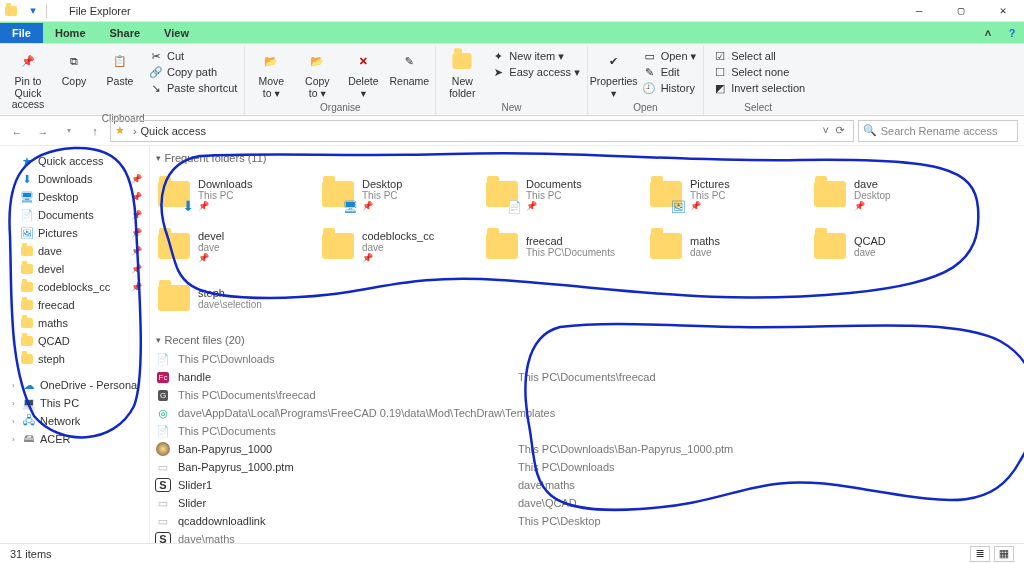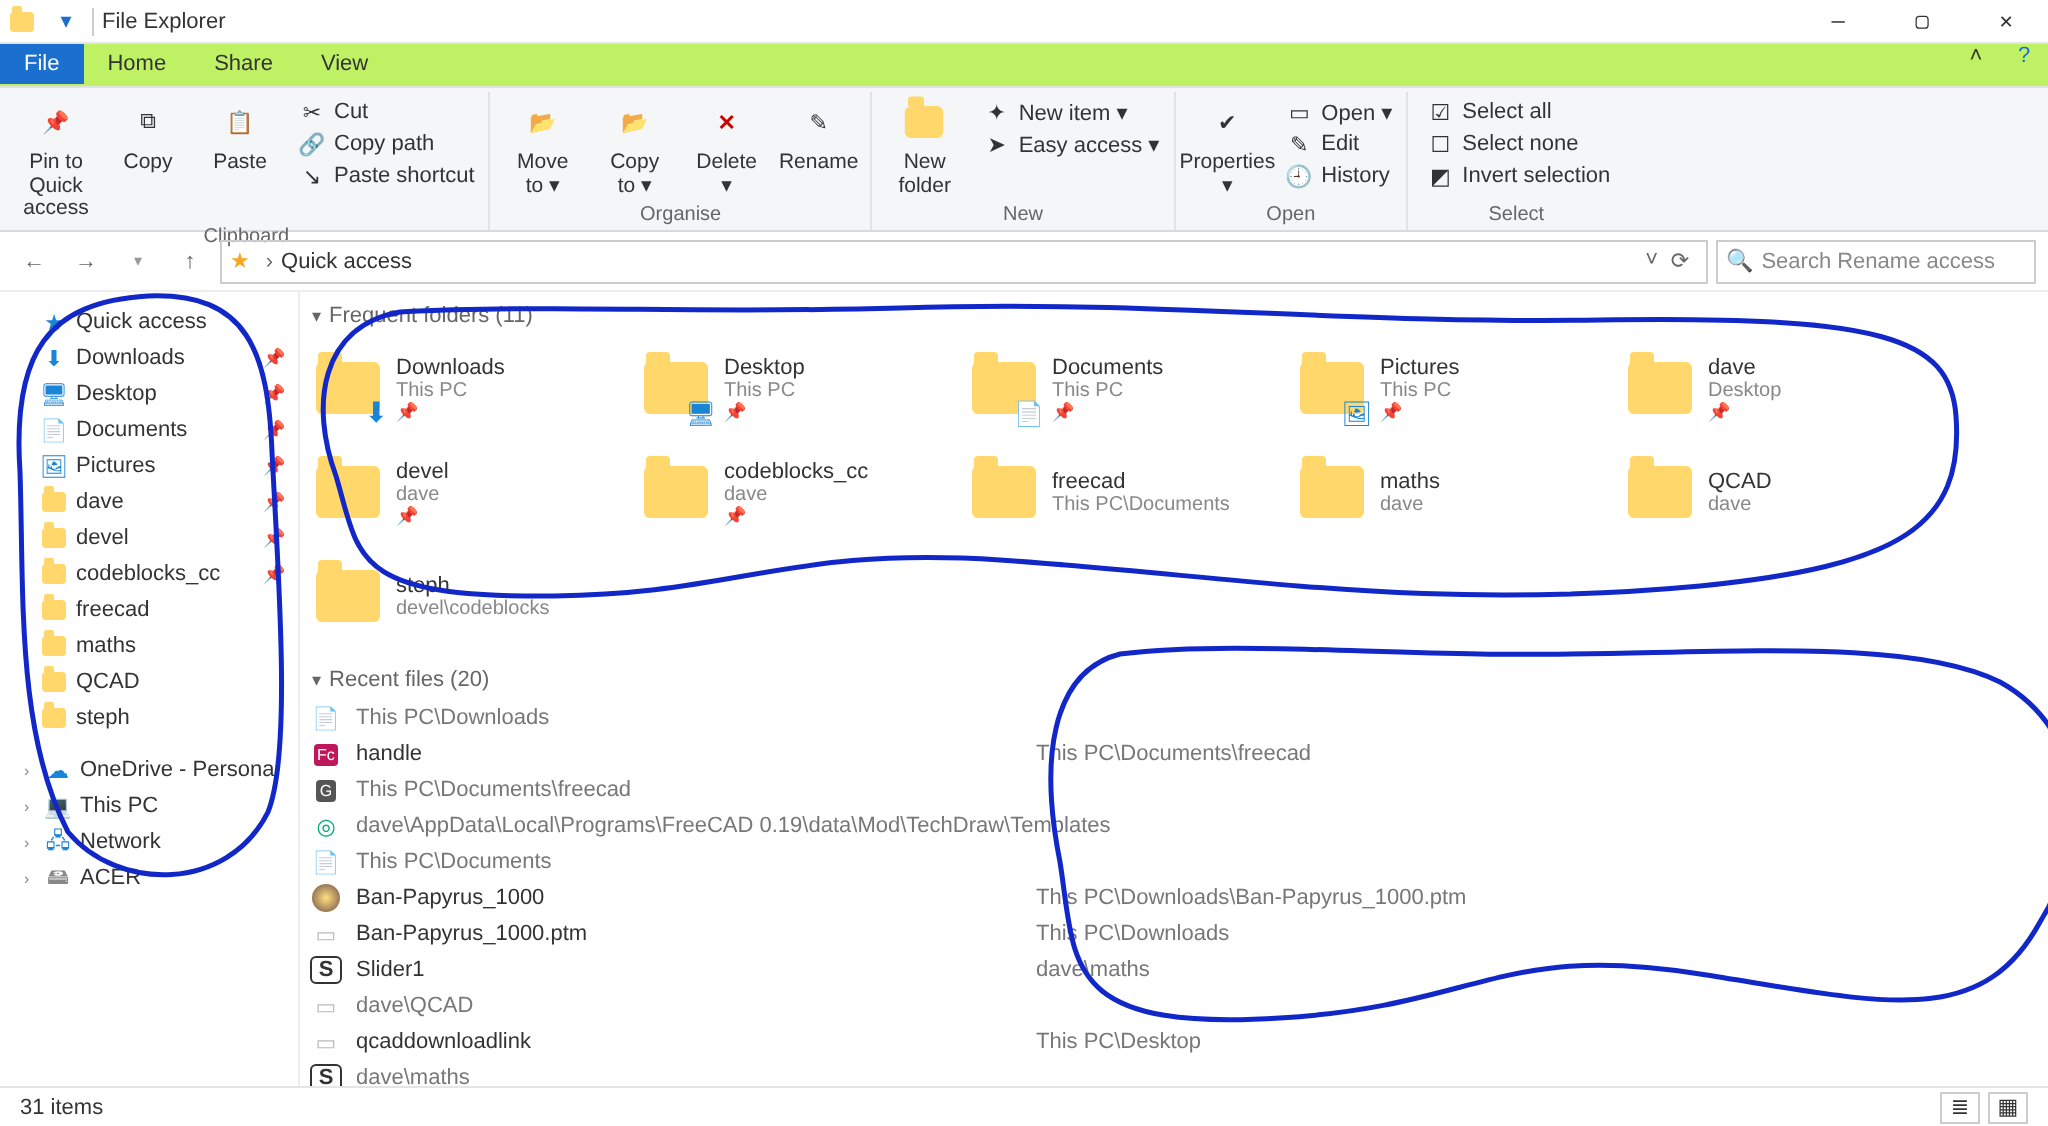--- a/index.html
+++ b/index.html
@@ -1,25 +1,25 @@
 <!DOCTYPE html>
 <html><head>
 <meta charset="utf-8">
 <style>
   * { box-sizing: border-box; margin: 0; padding: 0; font-family: "Segoe UI", Tahoma, sans-serif; font-size: 11px; }
   body { width: 1024px; height: 563px; overflow: hidden; background: #fff; color: #333; position: relative; }
   
   .titlebar { display: flex; align-items: center; height: 22px; background: #fff; border-bottom: 1px solid #e5e5e5; }
   .titlebar .qicon { width: 16px; height: 16px; margin: 0 3px; display: inline-flex; align-items: center; justify-content: center; }
   .titlebar .divider { width: 1px; height: 14px; background: #ccc; margin: 0 2px; }
-  .titlebar .title { margin-left: 2px; }
+  .titlebar .title { margin-left: 20px; }
   .titlebar .winbtns { margin-left: auto; display: flex; }
   .titlebar .winbtn { width: 42px; height: 22px; display: flex; align-items: center; justify-content: center; font-family: monospace; }
   
-  .tabstrip { display: flex; align-items: flex-start; height: 22px; background: #bef264; border-bottom: 1px solid #e1e1e1; }
+  .tabstrip { display: flex; align-items: center; height: 22px; background: #86efac; border-bottom: 1px solid #e1e1e1; font-weight: bold; }
   .filetab { background: #1a6fcf; color: #fff; padding: 4px 12px; }
   .tab { padding: 4px 12px; color: #333; }
   .tabstrip .spacer { flex: 1; }
   .collapse { width: 24px; text-align:center; }
   .help { width: 24px; text-align:center; color: #1a6fcf; }
   
   .ribbon { height: 72px; background: #f5f6f7; border-bottom: 1px solid #d9d9d9; display: flex; padding: 2px 2px 0 2px; }
   .rgroup { display: flex; flex-direction: column; align-items: center; padding: 0 3px; border-right: 1px solid #e3e3e3; }
   .rgroup .row { display: flex; align-items: flex-start; }
   .rgroup .glabel { font-size: 10px; color: #666; margin-top: auto; padding-bottom: 2px; }
@@ -478,21 +478,21 @@
       <div class="floc">dave</div>
 
     </div>
         </div>
         <div class="fcard">
           <div class="ficon">
             <div class="folder-ico"></div>
           </div>
     <div class="ftext">
       <div class="fname">steph</div>
-      <div class="floc">devel\codeblocks</div>
+      <div class="floc">dave\selection</div>
 
     </div>
         </div>
       </div>
 
     <div class="section-hdr">
       <span class="caret">▾</span>
       <span>Recent files (20)</span>
     </div>
     <div class="recentlist" id="recentlist">
@@ -545,20 +545,21 @@
           <span class="ricon">
             <span style="border:1px solid #333;border-radius:3px;padding:0 3px;font-weight:bold">S</span>
           </span>
     <span class="rname">Slider1</span>
     <span class="rloc">dave\maths</span>
         </div>
         <div class="rrow">
           <span class="ricon">
             <span style="color:#bbb">▭</span>
           </span>
+    <span class="rname">Slider</span>
     <span class="rloc">dave\QCAD</span>
         </div>
         <div class="rrow">
           <span class="ricon">
             <span style="color:#bbb">▭</span>
           </span>
     <span class="rname">qcaddownloadlink</span>
     <span class="rloc">This PC\Desktop</span>
         </div>
         <div class="rrow">

